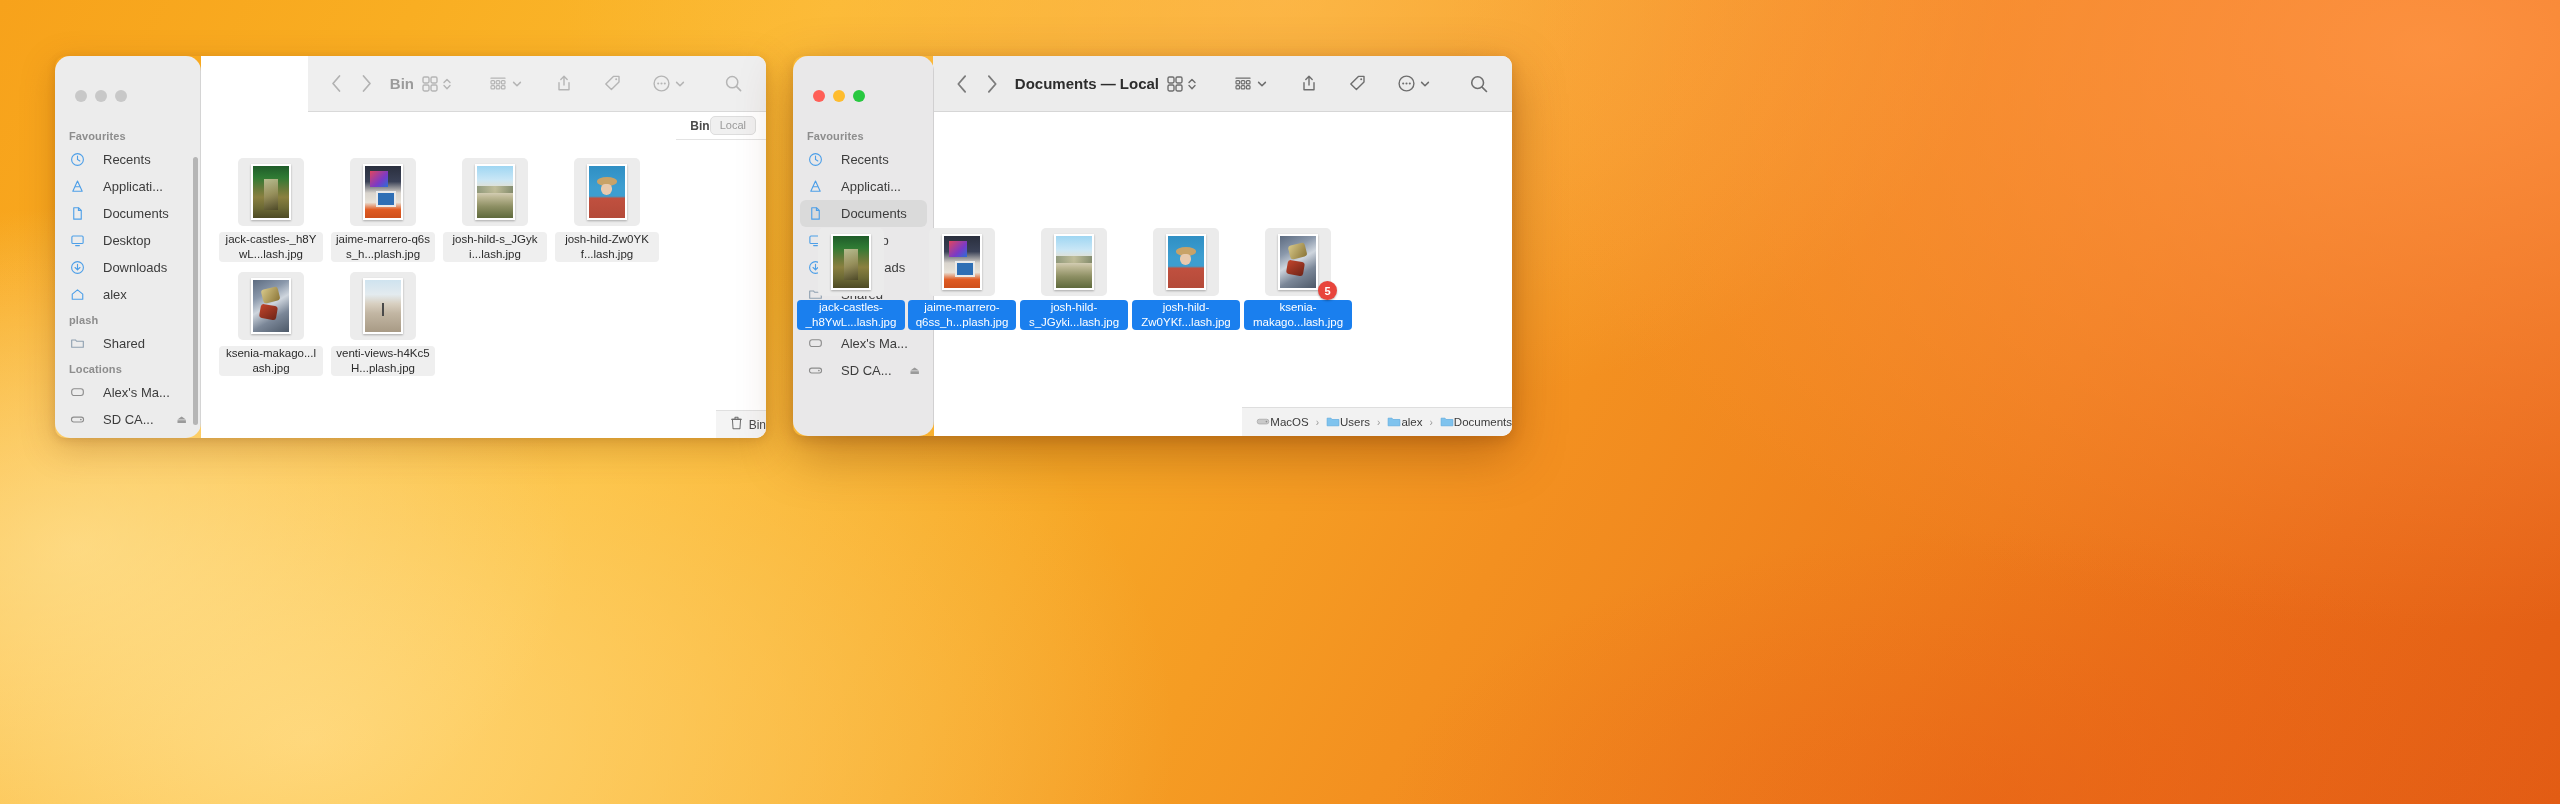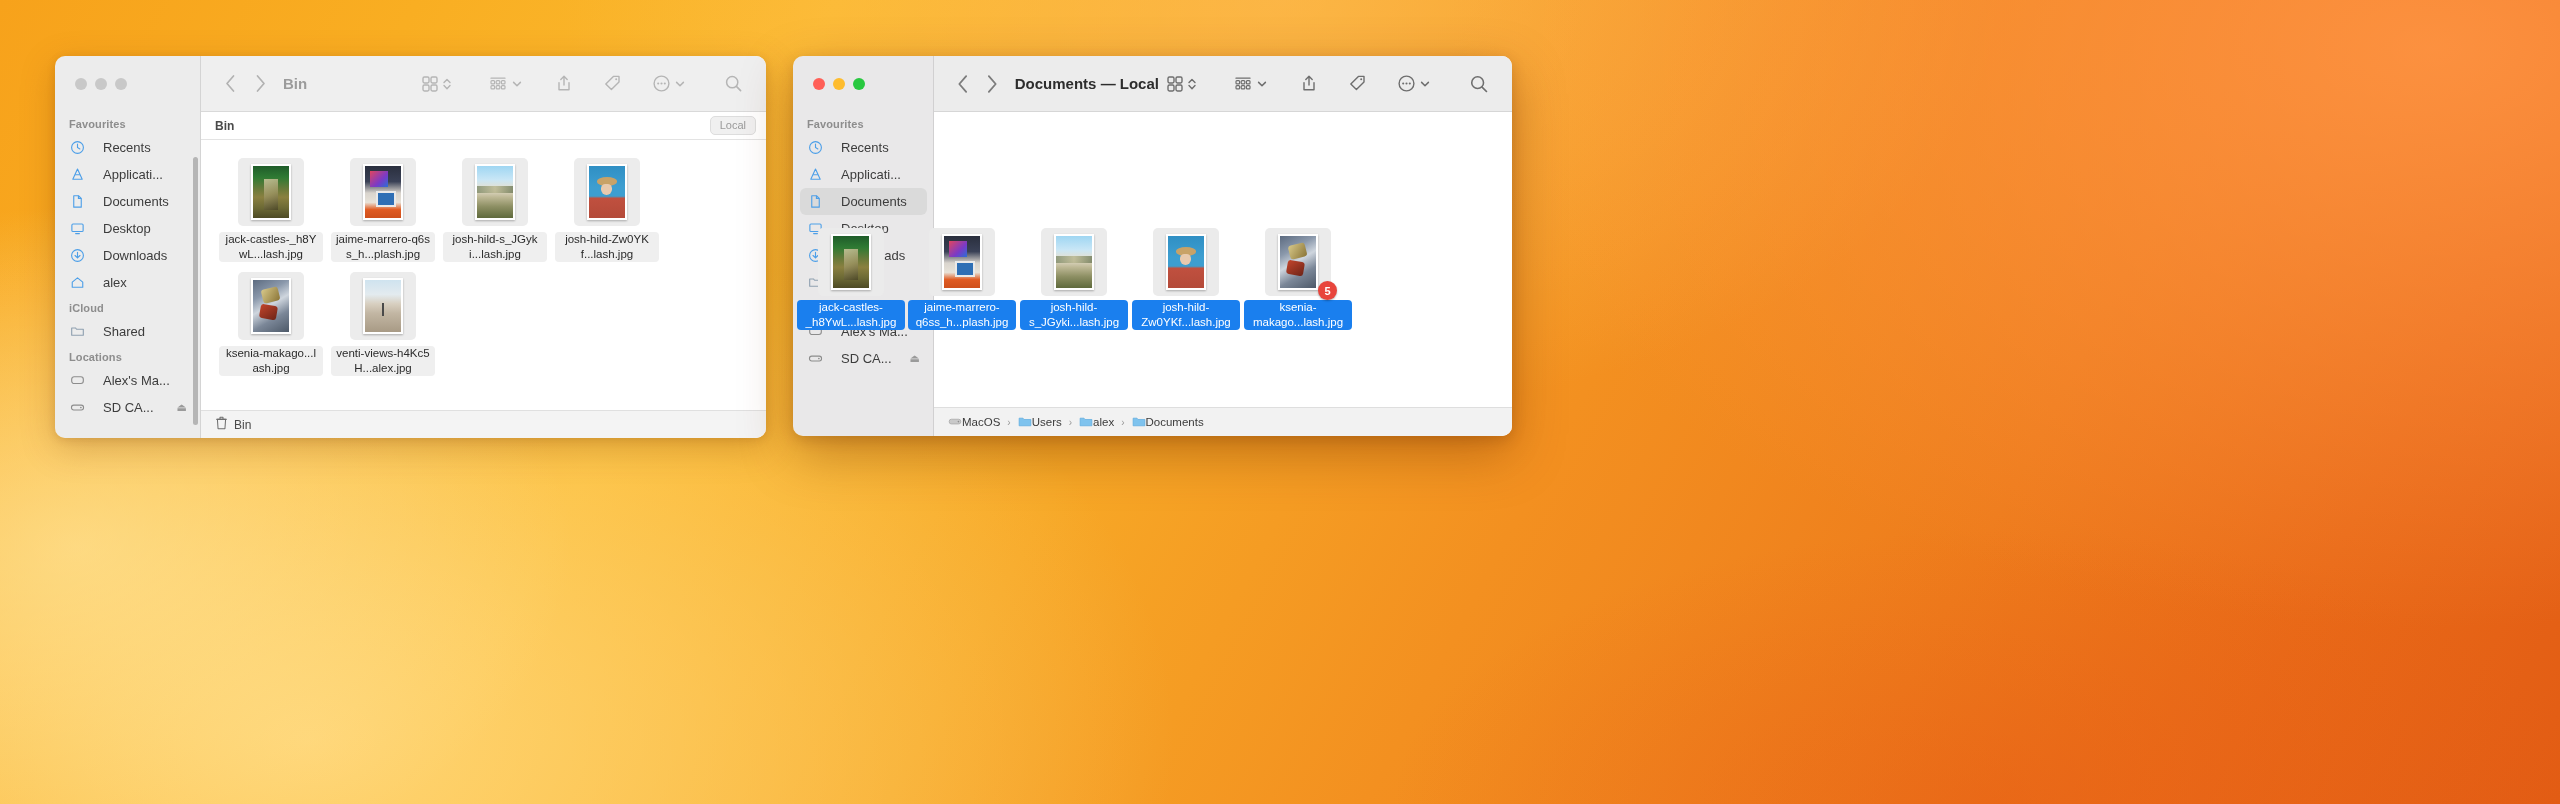--- a/index.html
+++ b/index.html
@@ -52,22 +52,23 @@
     box-shadow:0 18px 52px rgba(110,45,0,0.38), 0 4px 14px rgba(110,45,0,0.22);
   }
 
   .win-body { display:flex; flex:1; min-height:0; }
 
   
   .sidebar {
     width:146px; flex:0 0 146px;
     background:#ECECEC;
     position:relative;
-    padding-top:0;
+    padding-top:12px;
     overflow:hidden;
+    border-radius:15px;
   }
   .front .sidebar { background:#E9E8E9; width:141px; flex:0 0 141px; }
 
   .traffic {
     height:56px;
     display:flex; align-items:center;
     padding-left:20px; gap:8px;
   }
   .tl { width:12px; height:12px; border-radius:50%; }
   .back .tl { background:#C8C8C8; }
@@ -96,21 +97,21 @@
     position:absolute; right:0; top:0; bottom:0; width:1px; background:rgba(0,0,0,0.10);
   }
 
   
   .sb-track {
     position:absolute; right:3px; top:101px; width:5px; height:268px;
     border-radius:3px; background:#B5B5B5;
   }
 
   
-  .main { flex:1; min-width:0; display:flex; flex-direction:column; background:#fff; }
+  .main { flex:1; min-width:0; display:flex; flex-direction:column; background:#fff;align-items:flex-end; }
 
   .toolbar {
     height:56px; flex:0 0 56px;
     background:#EFEFEF;
     display:flex; align-items:center;
     padding:0 16px 0 14px;
     gap:0;
     border-bottom:1px solid rgba(0,0,0,0.09);
   }
   .front .toolbar { background:#ECECEC; }
@@ -336,21 +337,21 @@
 
         <div class="sb-item">
           <span class="sb-ico">
             <svg width="15" height="15" viewBox="0 0 16 16">
                 <path d="M2.4 7.6 8 3l5.6 4.6V13H2.4z" fill="none" stroke="#4D9FE8" stroke-width="1.2" stroke-linejoin="round"></path>
               </svg>
           </span>
           <span>alex</span>
         </div>
 
-        <div class="sb-group">iCloud</div>
+        <div class="sb-group">plash</div>
 
         <div class="sb-item">
           <span class="sb-ico">
             <svg width="15" height="15" viewBox="0 0 16 16">
                 <path d="M1.8 4.2h4l1.2 1.4h7.2V12H1.8z" fill="none" stroke="#8FA0B0" stroke-width="1.2" stroke-linejoin="round"></path>
               </svg>
           </span>
           <span>Shared</span>
         </div>
 
@@ -503,21 +504,21 @@
                 </div>
               </div>
               <div class="fname"><span>ksenia-makago...lash.jpg</span></div>
             </div>
             <div class="cell">
               <div class="thumb-box">
                 <div class="photo">
                   <div class="img art-beach"></div>
                 </div>
               </div>
-              <div class="fname"><span>venti-views-h4Kc5H...alex.jpg</span></div>
+              <div class="fname"><span>venti-views-h4Kc5H...plash.jpg</span></div>
             </div>
           </div>
       </div>
 
       <div class="statusbar">
         <span>
           <svg width="13" height="14" viewBox="0 0 14 15">
               <path d="M2.6 3.6h8.8l-.7 10H3.3z" fill="none" stroke="#6E6E6E" stroke-width="1.1" stroke-linejoin="round"></path>
               <path d="M1.4 3.6h11.2M5.4 1.4h3.2v2.2H5.4z" fill="none" stroke="#6E6E6E" stroke-width="1.1" stroke-linejoin="round"></path>
             </svg>

